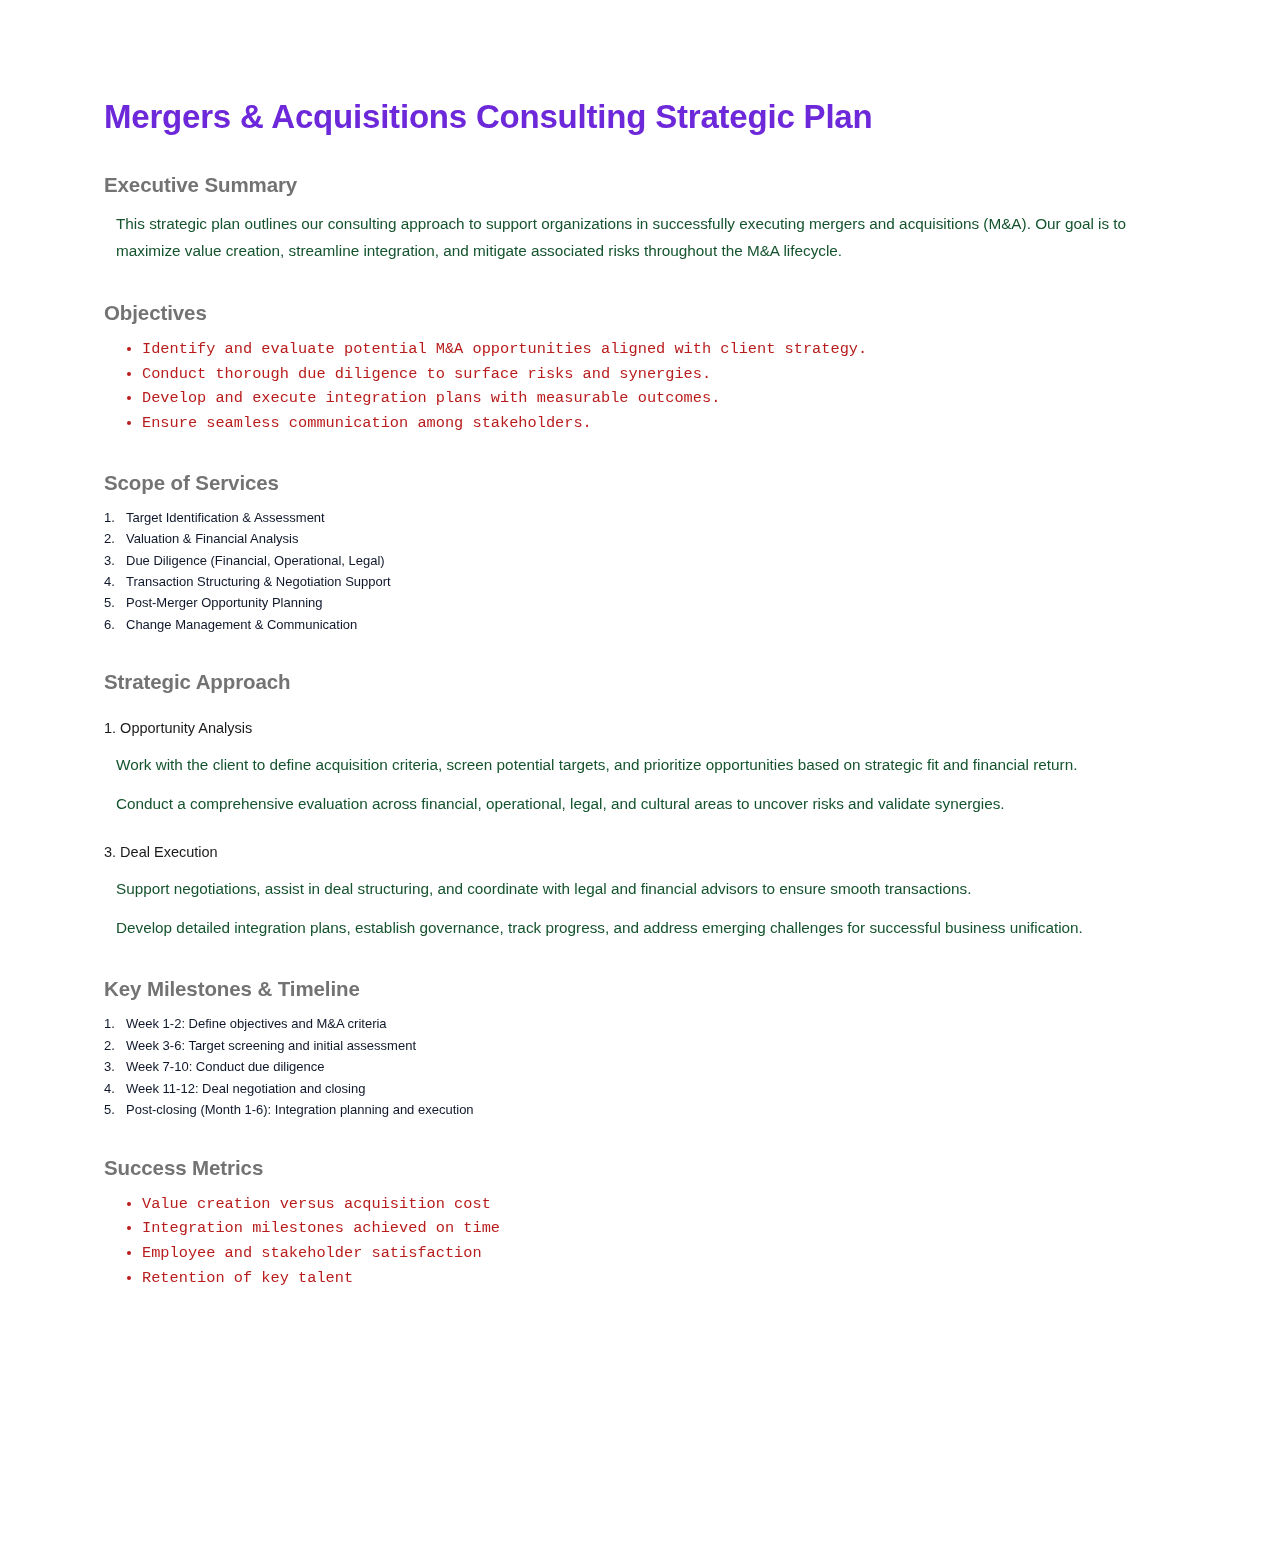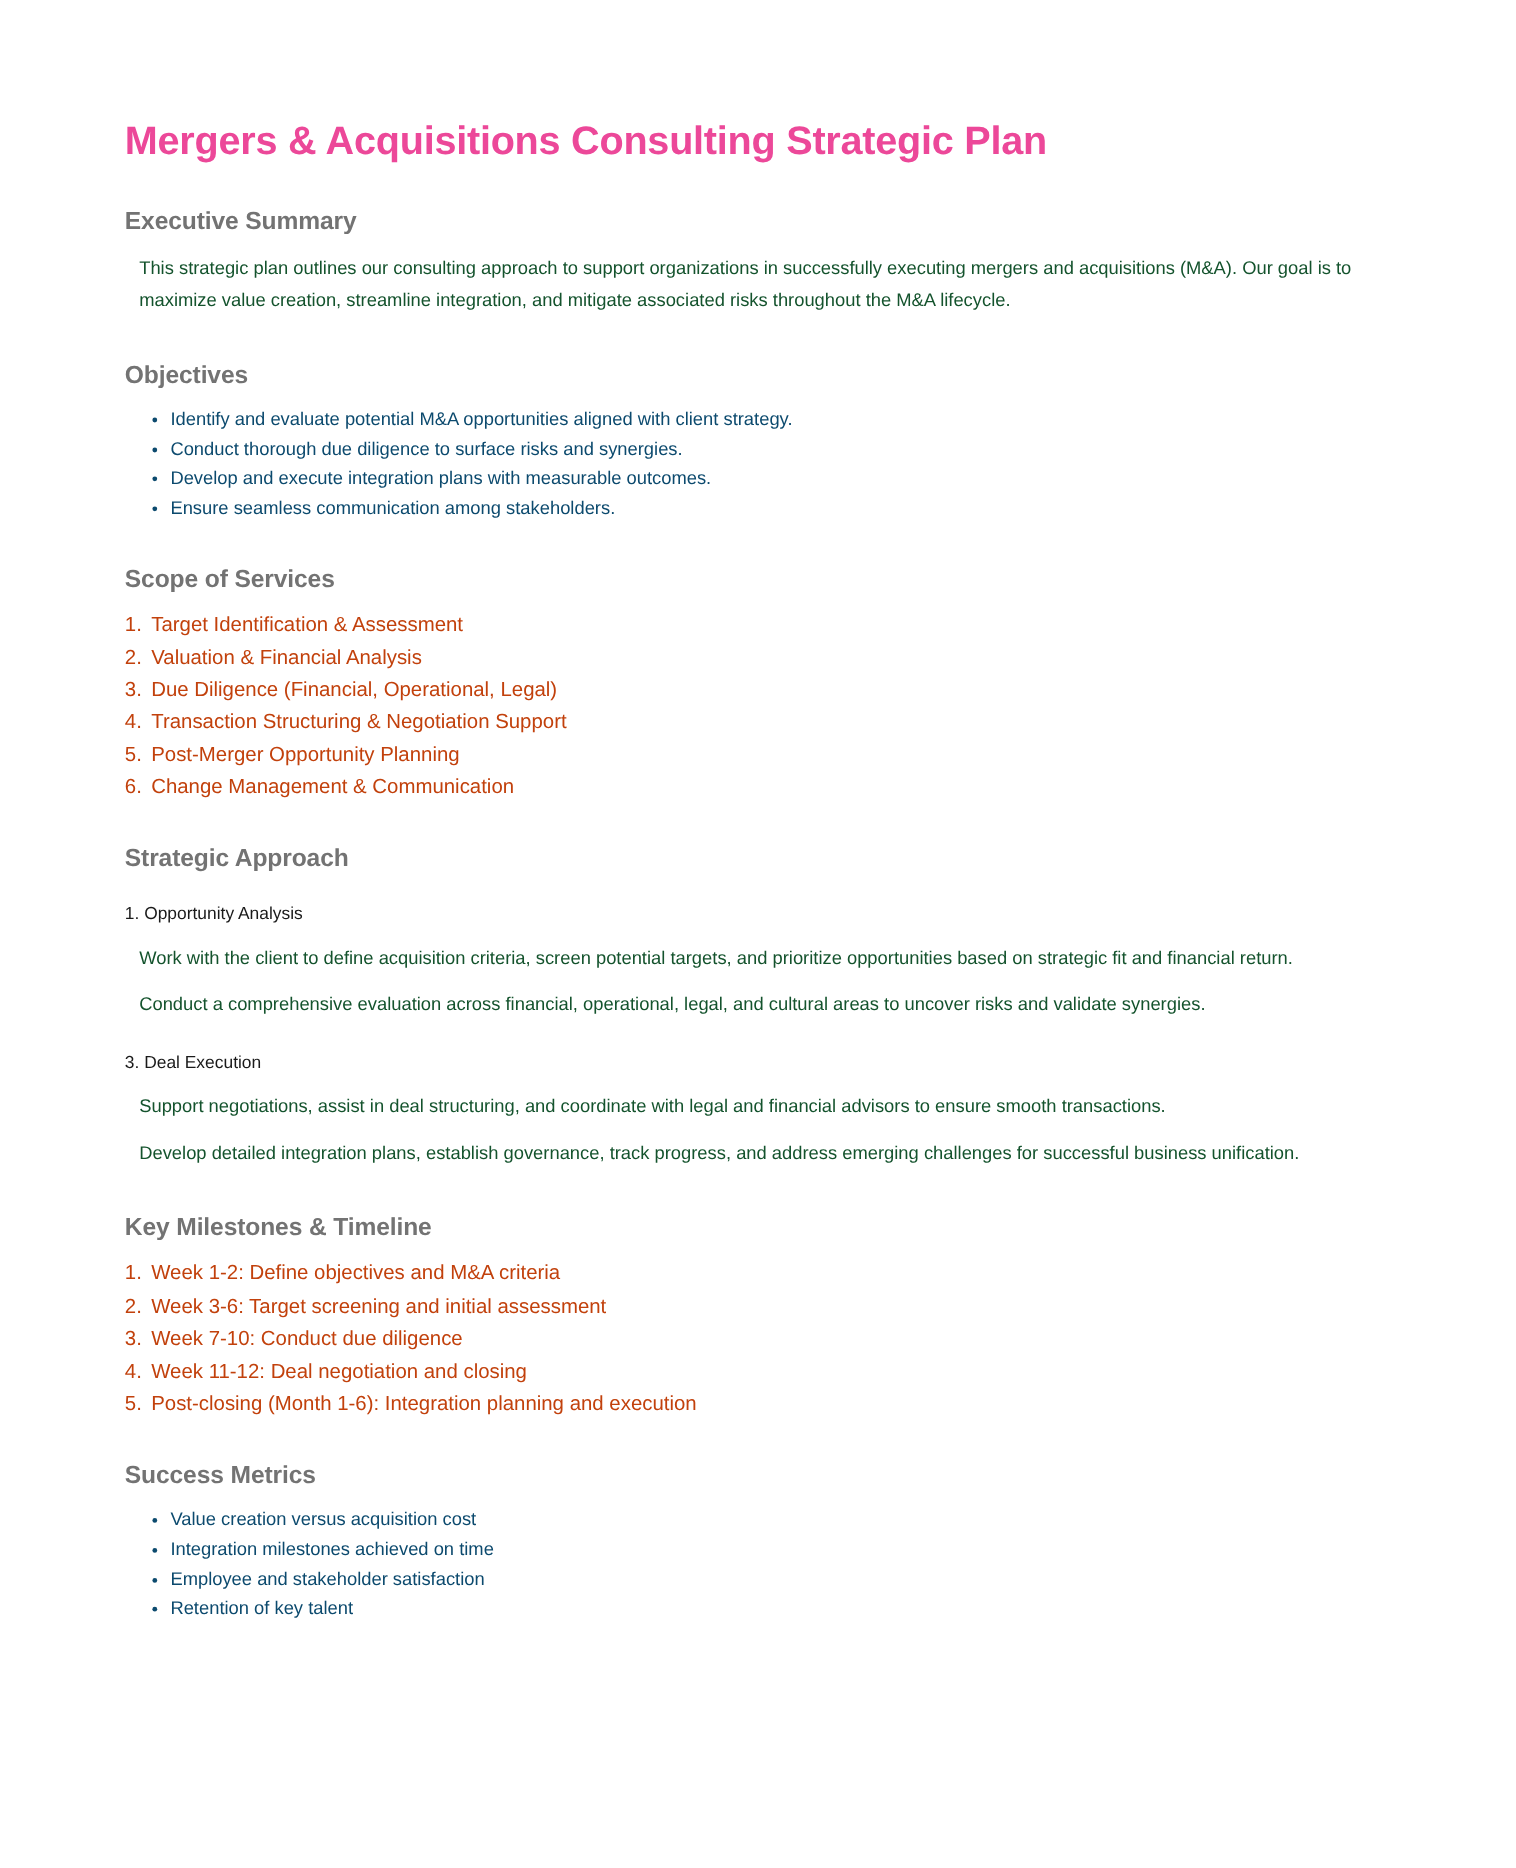--- a/index.html
+++ b/index.html
@@ -24,21 +24,21 @@
   }
   .doc {
     max-width: 1045px;
   }
   h1.doc-title {
     font-size: 33px;
     line-height: 1.25;
     font-weight: bold;
     letter-spacing: -0.2px;
     margin: 18px 0 34px 0;
-    color: #ec4899;
+    color: #6d28d9;
   }
   h2.section-heading {
     font-size: 20.5px;
     font-weight: bold;
     color: #737373;
     margin: 36px 0 14px 0;
     letter-spacing: -0.1px;
   }
   h3.sub-heading {
     font-size: 14.5px;
@@ -54,33 +54,34 @@
   }
   ul.bullets {
     margin: 6px 0 4px 0;
     padding-left: 38px;
     list-style-type: disc;
   }
   ul.bullets li {
     font-size: 15.3px;
     line-height: 1.42;
     margin: 0 0 3px 0;
-    color: #0c4a6e;
+    color: #b91c1c;
+    font-family: Liberation Mono, monospace;
   }
   ol.numbered {
     margin: 6px 0 4px 0;
     padding-left: 0;
     list-style: none;
     counter-reset: li;
   }
   ol.numbered li {
-    font-size: 17px;
+    font-size: 13px;
     line-height: 1.42;
     margin: 0 0 3px 0;
-    color: #c2410c;
+    color: #0f172a;
     padding-left: 22px;
     position: relative;
     counter-increment: li;
   }
   ol.numbered li::before {
     content: counter(li) ".";
     position: absolute;
     left: 0;
     top: 0;
   }

